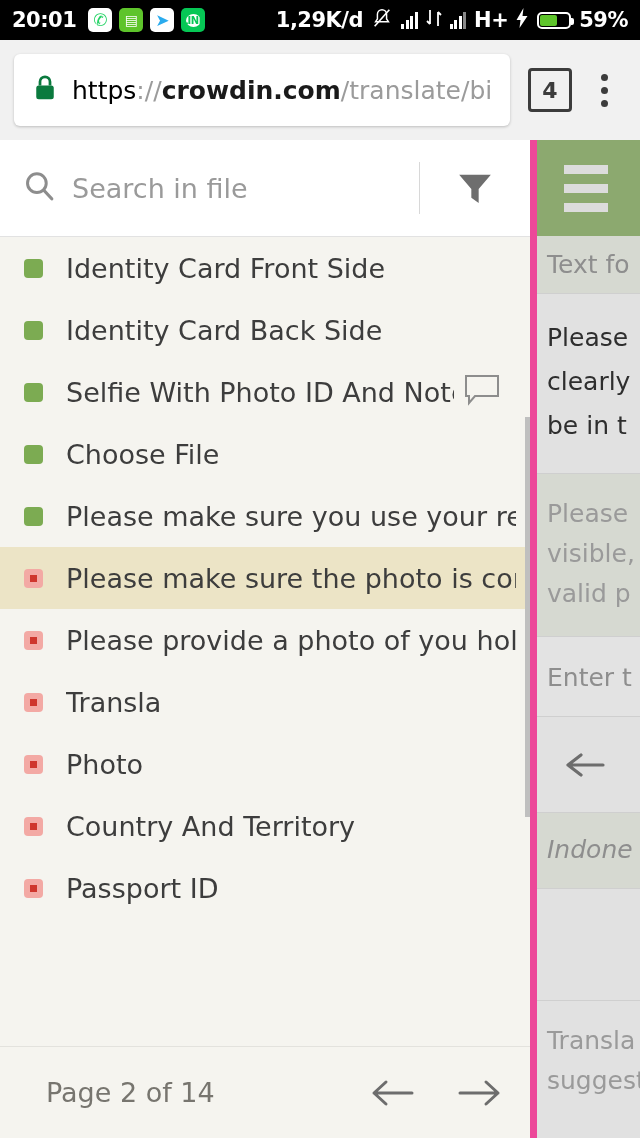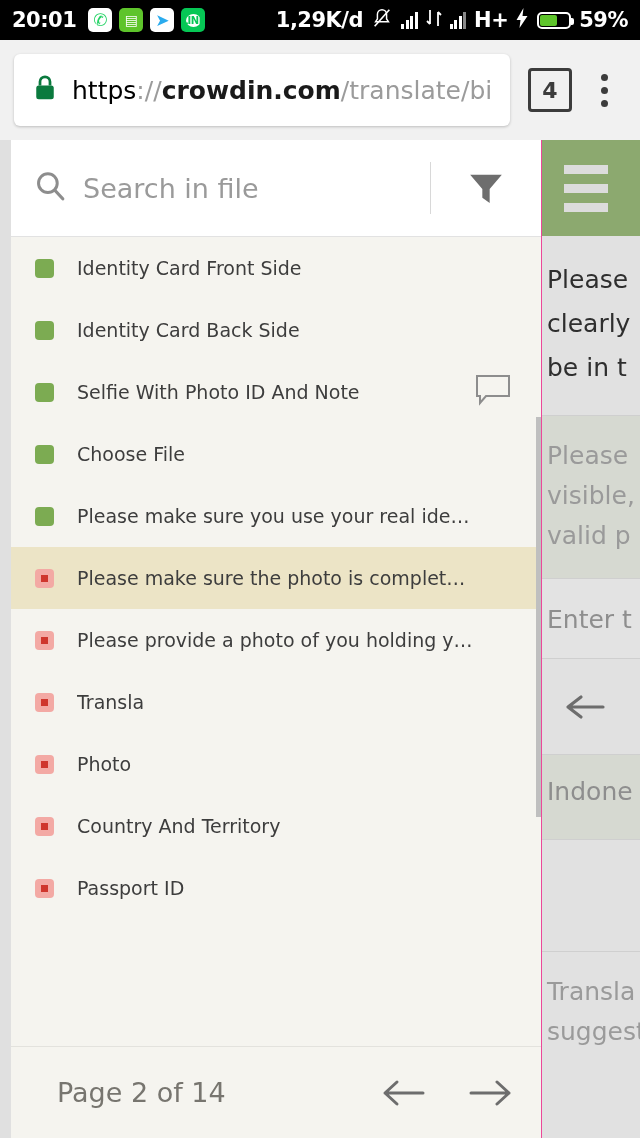--- a/index.html
+++ b/index.html
@@ -160,31 +160,31 @@
     line-height: 1.75;
     padding-top: 22px; padding-bottom: 26px;
     background: #e1e1e1;
   }
   .ed-sec.context { color: #9a9a9a; line-height: 1.6; padding-top: 20px; padding-bottom: 22px; }
   .ed-sec.input { color: #8e8e8e; padding-top: 26px; padding-bottom: 24px; background: #e3e3e3; }
   .ed-sec.navrow {
     display: flex; align-items: center; justify-content: center;
     height: 96px; padding: 0; background: #e1e1e1;
   }
-  .ed-sec.lang { background: #d6d9d1; padding-top: 22px; padding-bottom: 33px; }
+  .ed-sec.lang { background: #d6d9d1; padding-top: 22px; padding-bottom: 24px; font-style: italic; }
   .ed-sec.blank { height: 112px; background: #e1e1e1; }
   .ed-sec.suggest { color: #9a9a9a; line-height: 1.6; padding-top: 20px; background: #e1e1e1; border-bottom: none; }
 
   
   #strings-sidebar {
     position: absolute;
-    top: 0; left: 11px;
+    top: 0; left: 0;
     width: 530px; height: 998px;
     background: #f5f4ef;
-    border-right: 1px solid #ec4899;
+    border-right: 7px solid #ec4899;
     display: flex; flex-direction: column;
   }
   #search-row {
     height: 96px;
     background: #ffffff;
     display: flex; align-items: center;
     flex: 0 0 auto;
     border-bottom: 1px solid #e2e2e2;
   }
   #search-icon { margin: 0 16px 0 22px; flex: 0 0 auto; }
@@ -223,21 +223,21 @@
     width: 19px; height: 19px;
     border-radius: 4px;
     flex: 0 0 auto;
     margin-right: 23px;
     display: flex; align-items: center; justify-content: center;
   }
   .marker.translated { background: #7cab52; }
   .marker.untranslated { background: #f3a9a4; }
   .marker.untranslated i { display:block; width: 7px; height: 7px; background: #cf362d; }
   .string-label {
-    font-size: 19px;
+    font-size: 27px;
     color: #3d3d3d;
     white-space: nowrap;
     overflow: hidden;
     text-overflow: clip;
     flex: 1;
   }
   .comment-icon { flex: 0 0 auto; margin-left: 10px; margin-right: 16px; }
 
   
   #list-scroll-track {
@@ -345,20 +345,21 @@
 </div>
 
 <div id="page">
 
   <div id="editor-panel">
     <div id="editor-hamburger">
         <i></i>
         <i></i>
         <i></i>
       </div>
+    <div class="ed-sec shade">Text fo</div>
     <div class="ed-sec source">
       <div>Please</div>
       <div>clearly</div>
       <div>be in t</div>
     </div>
     <div class="ed-sec shade context">
       <div>Please</div>
       <div>visible,</div>
       <div>valid p</div>
     </div>

